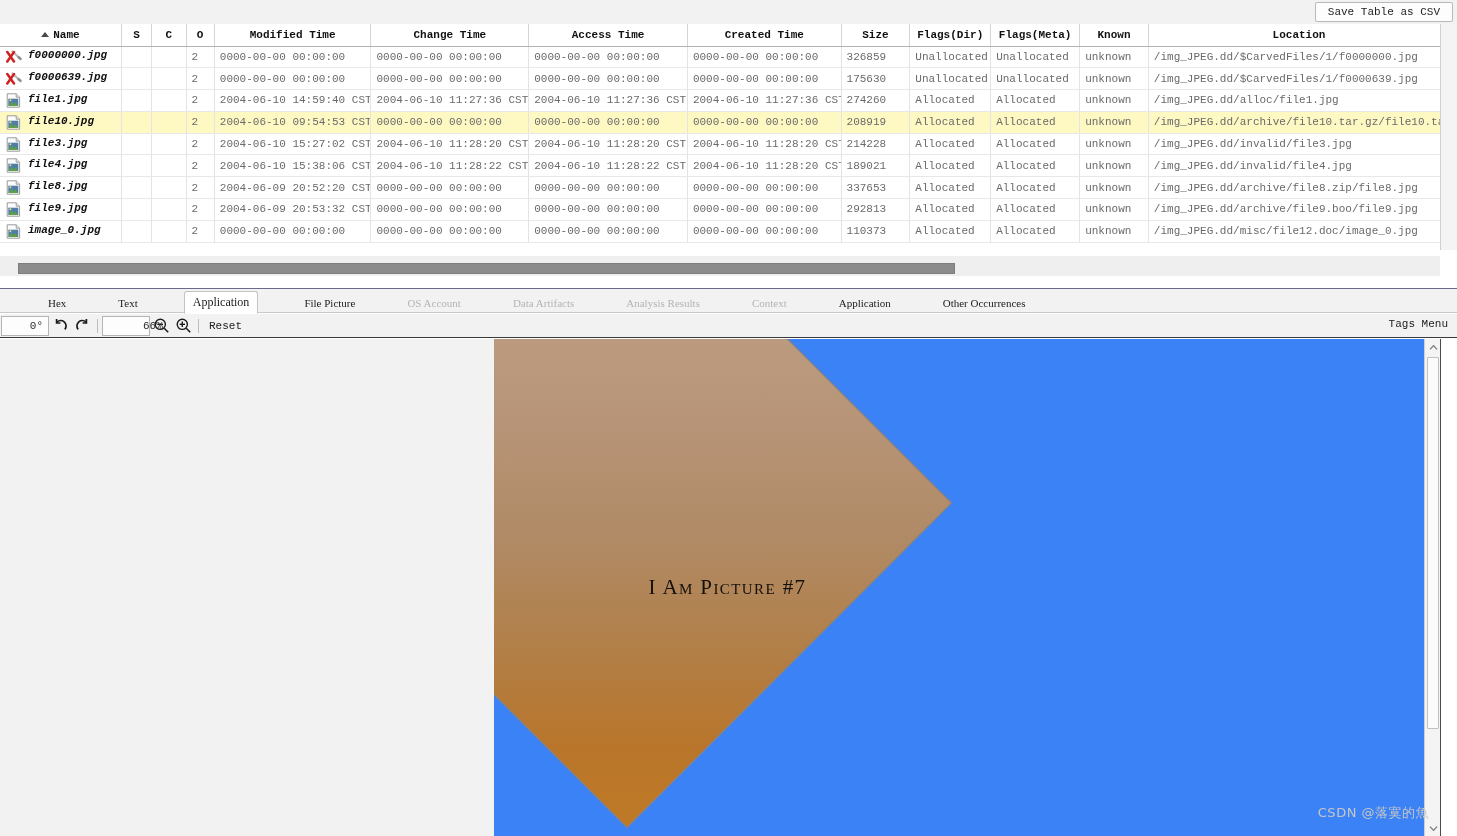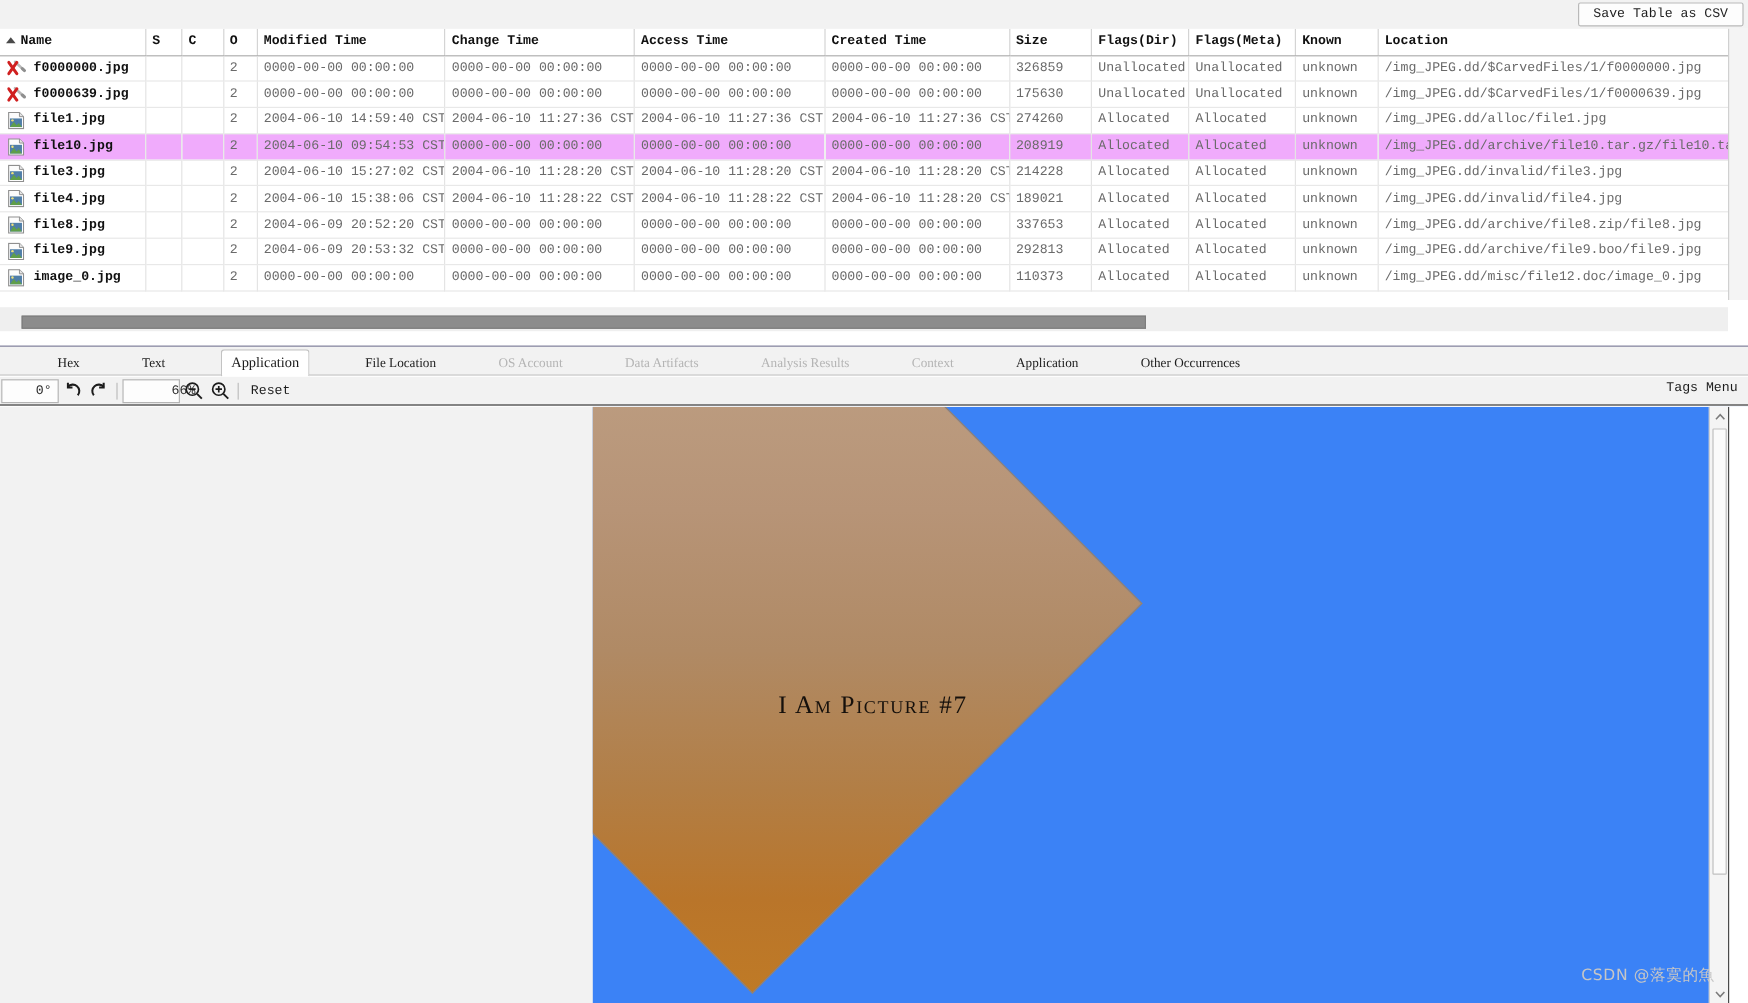--- a/index.html
+++ b/index.html
@@ -49,21 +49,21 @@
     font-size: 11px;
   }
   table.ftable thead th {
     height: 22px;
     background: #ffffff;
     border-right: 1px solid #d4d4d4;
     border-bottom: 1px solid #b0b0b0;
     font-weight: bold;
     font-size: 11px;
     color: #111;
-    text-align: left;
+    text-align: center;
     padding: 0 5px;
     white-space: nowrap;
     overflow: hidden;
     font-family: "Liberation Mono", monospace;
   }
   table.ftable tbody td {
     height: 21.8px;
     border-right: 1px solid #e4e4e4;
     border-bottom: 1px solid #e8e8e8;
     color: #6a6a6a;
@@ -74,32 +74,32 @@
     font-family: "Liberation Mono", monospace;
     font-size: 11px;
     vertical-align: middle;
   }
   table.ftable tbody td.namecell {
     color: #111;
     font-weight: bold;
     padding-left: 6px;
   }
   table.ftable tbody tr.selected td {
-    background: #f0abfc;
+    background: #fef9c3;
   }
   .sort-caret {
     display: inline-block;
     width: 0; height: 0;
     border-left: 4px solid transparent;
     border-right: 4px solid transparent;
     border-bottom: 5px solid #4a4a4a;
     margin-right: 4px;
     position: relative; top: -1px;
   }
-  .namewrap { display: flex; align-items: center; gap: 7px; }
+  .namewrap { display: flex; align-items: flex-start; gap: 7px; font-style: italic; }
 
   
   .ico { width: 15px; height: 15px; flex: 0 0 15px; position: relative; }
   .ico svg { display: block; }
 
   
   .hscroll {
     position: absolute; left: 0; top: 256px; width: 1440px; height: 20px;
     background: #efefef;
   }
@@ -605,21 +605,21 @@
   </div>
 
   <div class="divider-line"></div>
 
   <div class="tabbar">
     <div class="tabbar-underline"></div>
     <div class="tabs" id="tabs-container">
         <div class="tab">Hex</div>
         <div class="tab">Text</div>
         <div class="tab active">Application</div>
-        <div class="tab">File Location</div>
+        <div class="tab">File Picture</div>
         <div class="tab disabled">OS Account</div>
         <div class="tab disabled">Data Artifacts</div>
         <div class="tab disabled">Analysis Results</div>
         <div class="tab disabled">Context</div>
         <div class="tab">Application</div>
         <div class="tab">Other Occurrences</div>
       </div>
   </div>
 
   <div class="vtoolbar">

